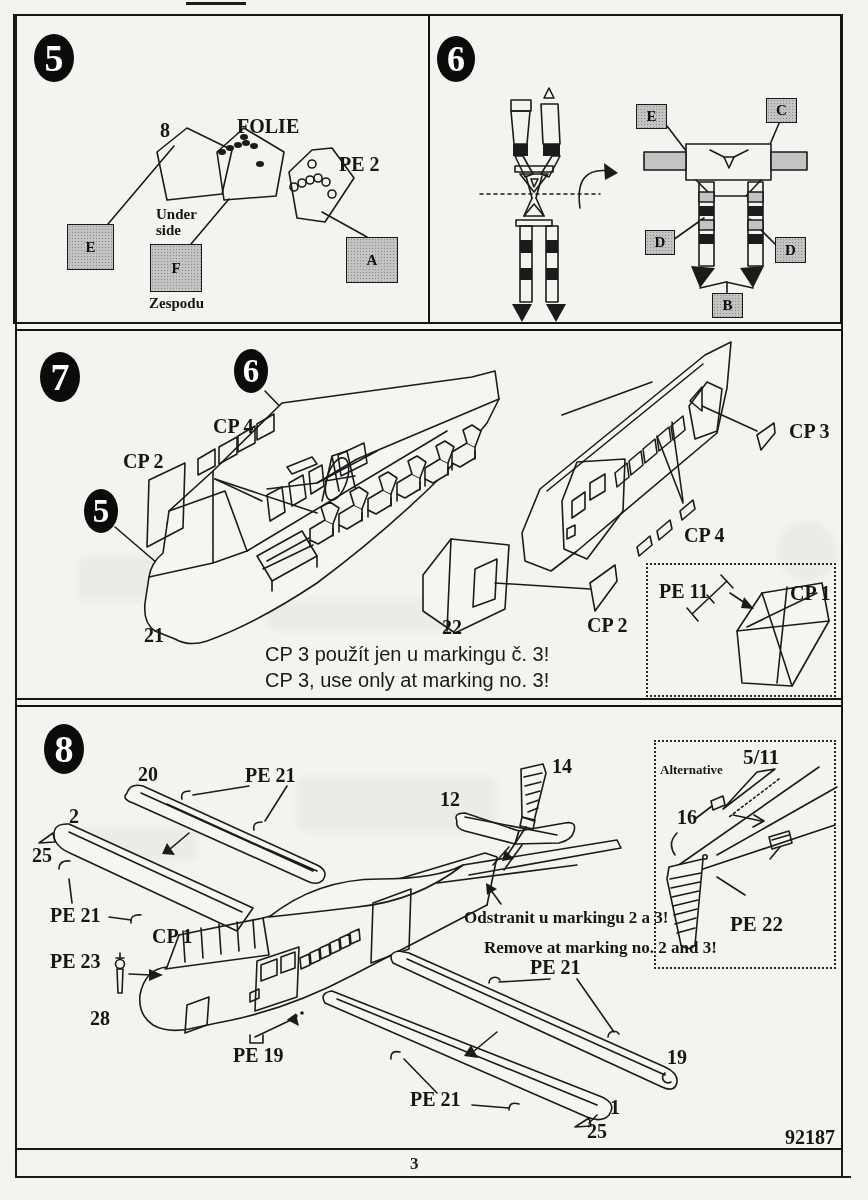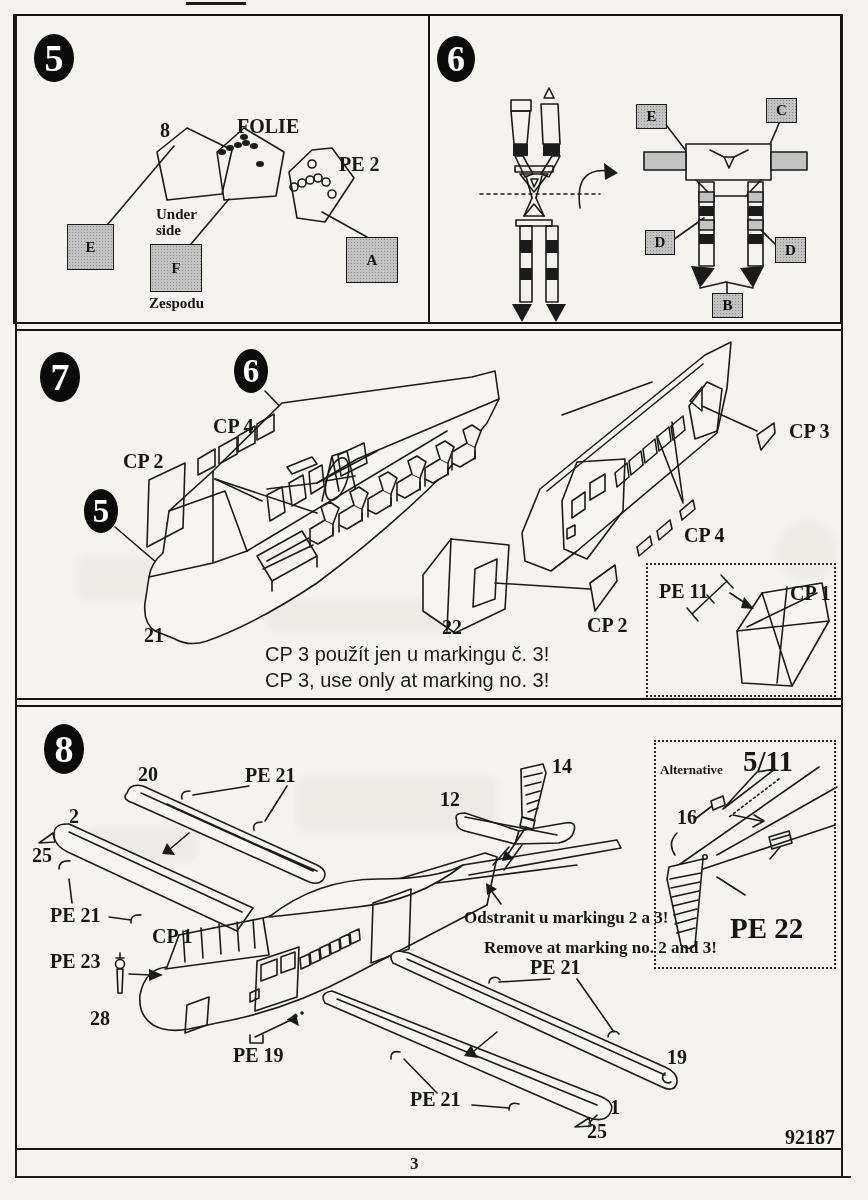--- a/index.html
+++ b/index.html
@@ -7,21 +7,21 @@
   .sheet{position:absolute;left:0;top:0;width:868px;height:1200px;background:#f4f3ef;}
   .sec{position:absolute;border:2.5px solid #141414;background:transparent;box-sizing:border-box;}
   .sec svg{position:absolute;left:0;top:0;}
   svg path,svg line,svg rect,svg ellipse,svg circle,svg polygon,svg polyline{stroke:#1b1b1b;stroke-width:1.6;fill:none;stroke-linecap:round;stroke-linejoin:round;}
   .fillk{fill:#1b1b1b;stroke:none;}
   .fillw{fill:#f4f3ef;}
   .fillg{fill:#bfbfbf;}
   .lbl{position:absolute;font-family:"Liberation Serif",serif;font-weight:bold;font-size:20px;color:#161616;white-space:nowrap;line-height:1;}
   .lbl-sm{font-size:15px;}
   .lbl-xs{font-size:13px;}
-  .lbl-lg{font-size:29px;}
+  .lbl-lg{font-size:21px;}
   .circ{position:absolute;background:#0b0b0b;color:#fefefe;border-radius:50%;display:flex;align-items:center;justify-content:center;font-family:"Liberation Serif",serif;font-weight:bold;}
   .tbox{position:absolute;border:2px dotted #2a2a2a;background:#f6f5f1;padding:4px 12px 6px 12px;font-family:"Liberation Sans",sans-serif;font-size:25px;color:#141414;line-height:1.32;white-space:nowrap;}
   .gbox{position:absolute;background-color:#c3c3c3;background-image:radial-gradient(circle,#8e8e8e 24%,rgba(0,0,0,0) 26%);background-size:3px 3px;border:1.6px solid #1a1a1a;display:flex;align-items:center;justify-content:center;font-family:"Liberation Serif",serif;font-weight:bold;font-size:15px;color:#101010;box-sizing:border-box;}
   .inset{position:absolute;border:2px dotted #2a2a2a;box-sizing:border-box;}
   .note-sans{position:absolute;font-family:"Liberation Sans",sans-serif;font-size:20px;color:#1a1a1a;white-space:nowrap;}
   .note-serif{position:absolute;font-family:"Liberation Serif",serif;font-weight:bold;font-size:17px;color:#161616;white-space:nowrap;}
   .pageline{position:absolute;background:#1b1b1b;}
   .ghost{position:absolute;background:#8a887f;opacity:0.07;filter:blur(3px);border-radius:8px;}
   .pagenum{position:absolute;font-family:"Liberation Serif",serif;font-weight:bold;font-size:17px;color:#222;}
 </style>

